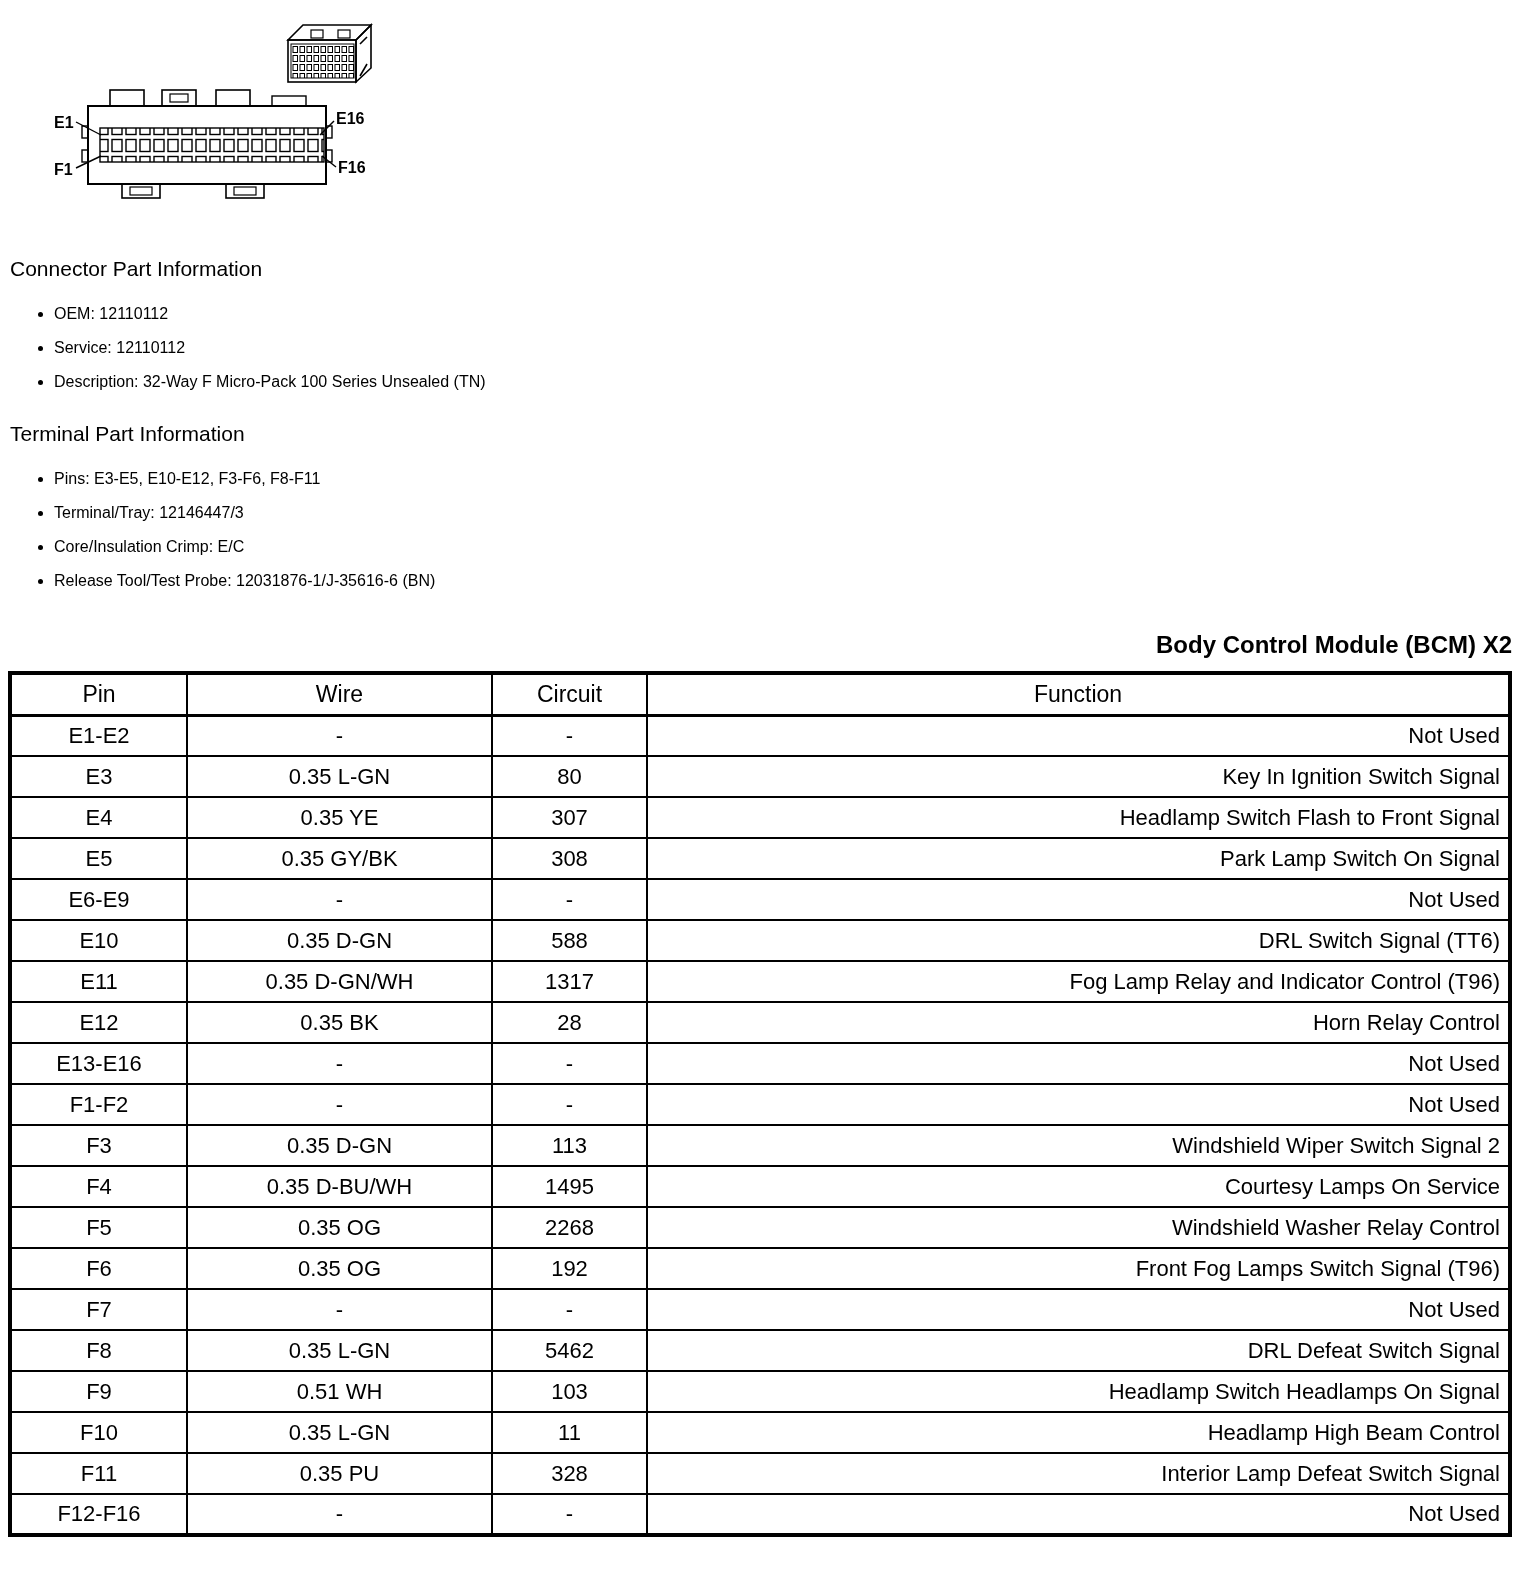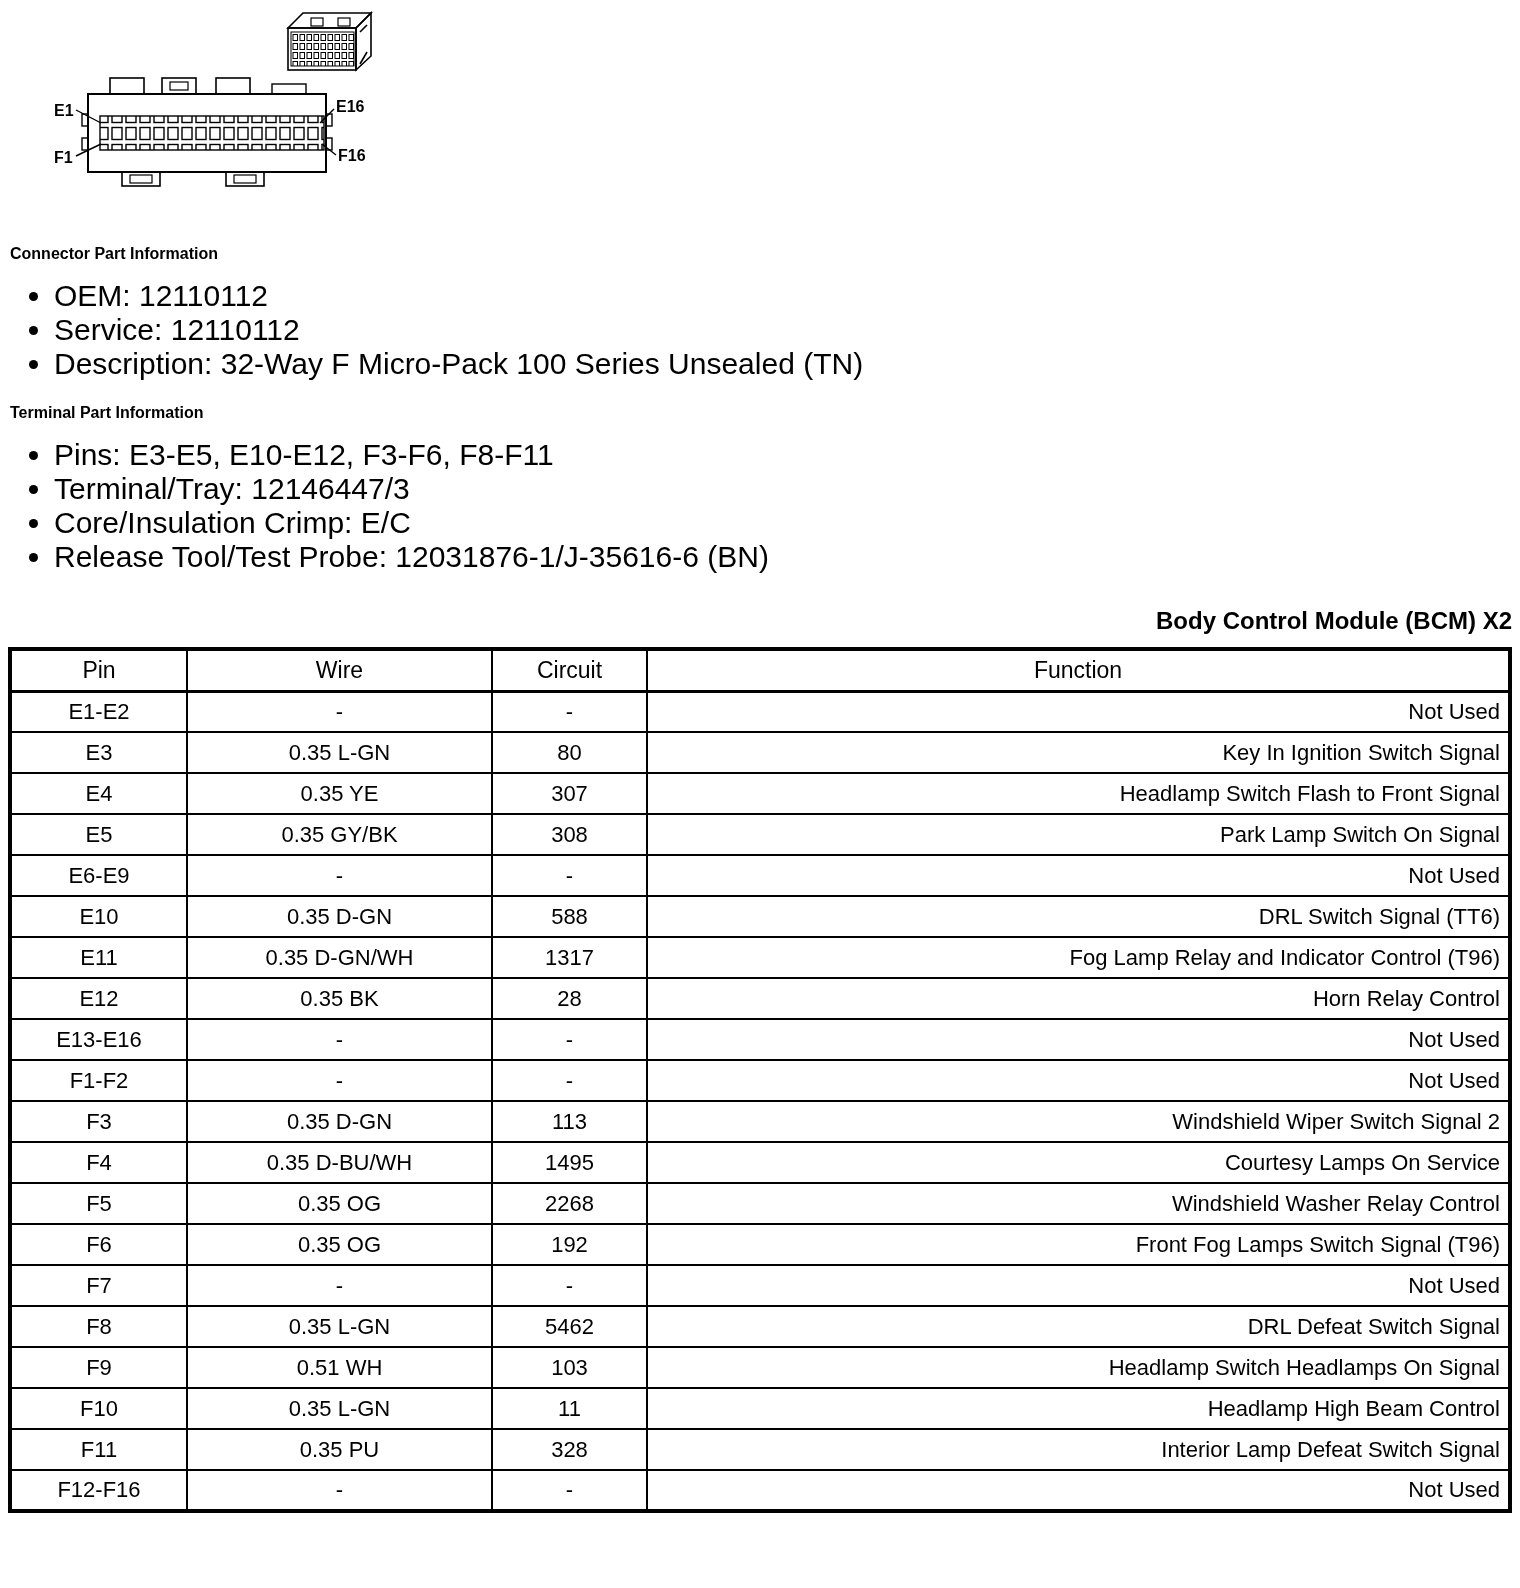--- a/index.html
+++ b/index.html
@@ -3,36 +3,36 @@
 <meta charset="utf-8">
 <style>
   * { box-sizing: border-box; }
   html, body { margin: 0; padding: 0; background: #fff; }
   body {
     width: 1520px;
     color: #000;
     font-family: "Liberation Sans", sans-serif;
     -webkit-font-smoothing: antialiased;
   }
-  .page { padding: 4px 8px 14px 8px; }
+  .page { padding: 16px 8px 14px 8px; }
 
   .diagram-wrap { margin: 2px 0 30px 18px; }
 
   .section-heading {
-    font-size: 16px;
-    font-weight: bold;
+    font-size: 21px;
+    font-weight: normal;
     margin: 24px 0 16px 2px;
   }
   ul.bullets {
     list-style: disc;
     margin: 0 0 6px 0;
     padding-left: 46px;
   }
   ul.bullets li {
-    font-size: 30px;
+    font-size: 16px;
     line-height: 33px;
     margin: 1px 0;
   }
 
   .table-title {
     text-align: right;
     font-size: 24px;
     font-weight: bold;
     margin: 34px 0 12px 0;
   }

